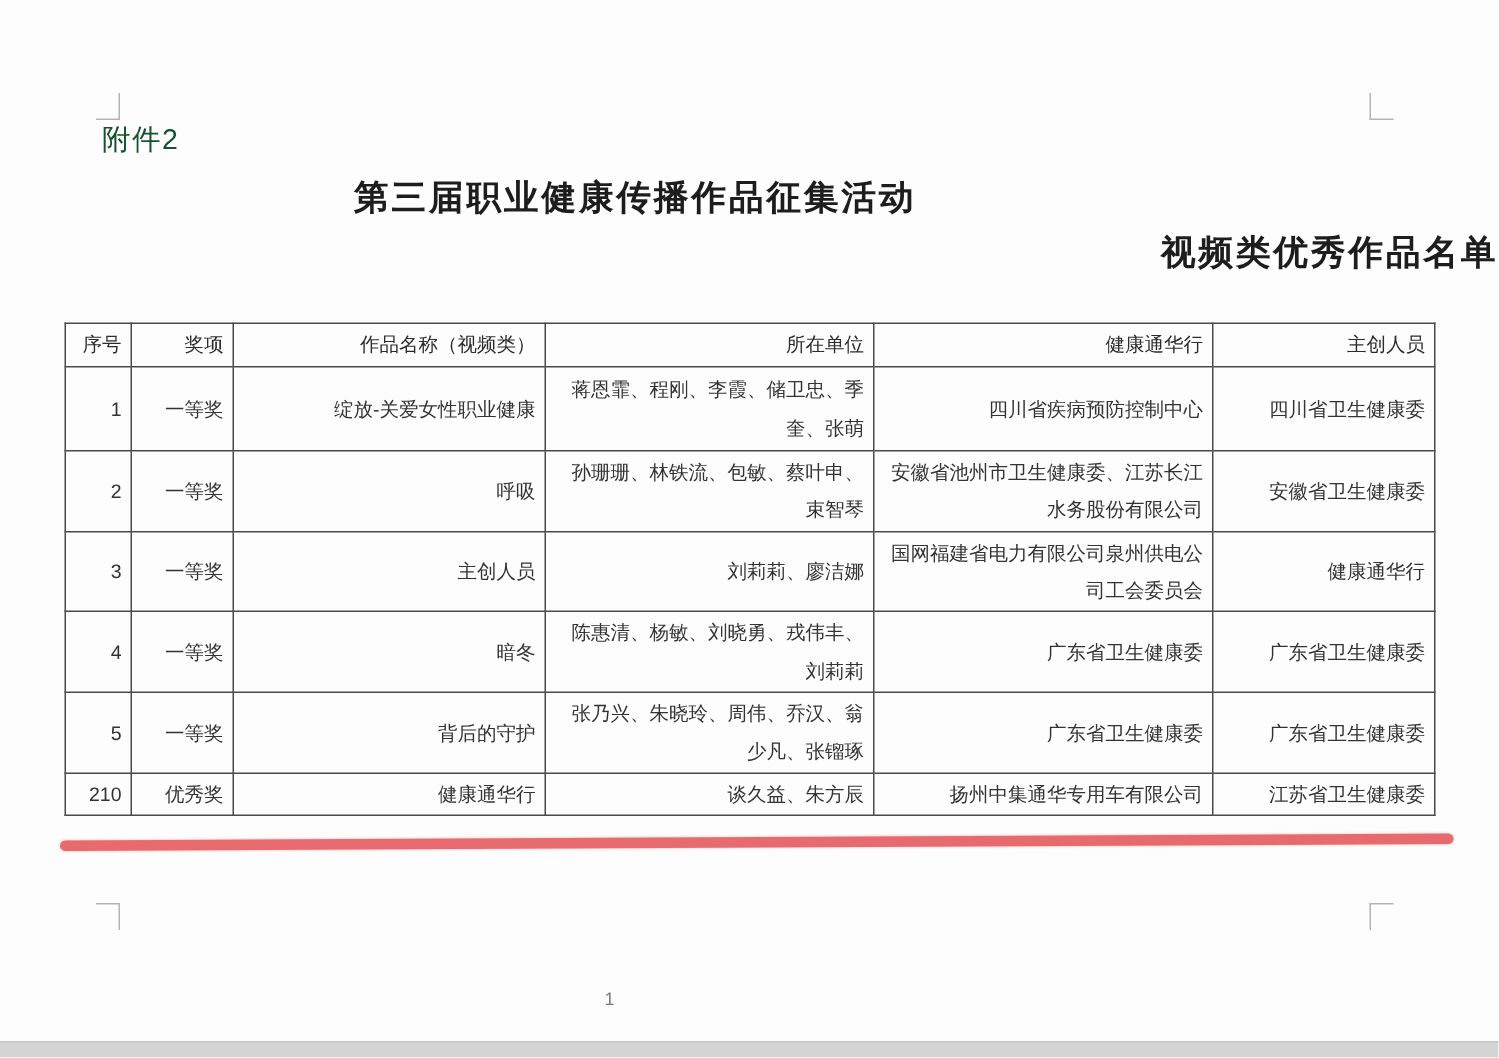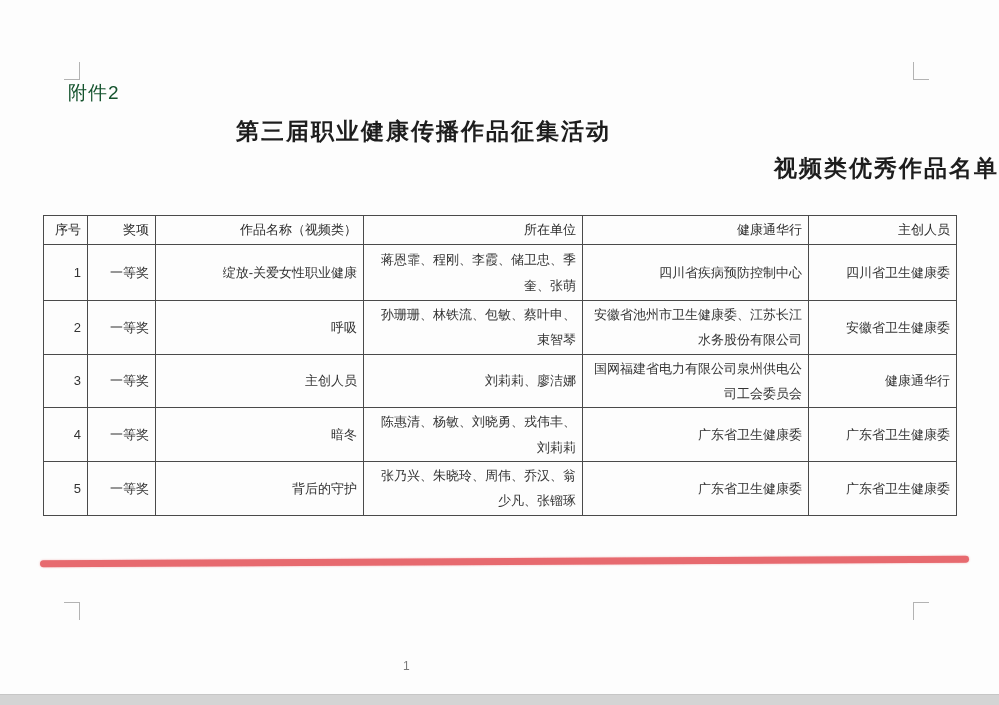--- a/index.html
+++ b/index.html
@@ -114,20 +114,28 @@
           <td>广东省卫生健康委</td>
         </tr>
         <tr style="height: 52px;">
           <td>5</td>
           <td>一等奖</td>
           <td>背后的守护</td>
           <td>张乃兴、朱晓玲、周伟、乔汉、翁少凡、张镏琢</td>
           <td>广东省卫生健康委</td>
           <td>广东省卫生健康委</td>
         </tr>
+        <tr style="height: 22px;">
+          <td>210</td>
+          <td>优秀奖</td>
+          <td>健康通华行</td>
+          <td>谈久益、朱方辰</td>
+          <td>扬州中集通华专用车有限公司</td>
+          <td>江苏省卫生健康委</td>
+        </tr>
       </tbody>
   </table>
 
   <div class="red-line" style="background: rgb(228, 86, 92);"></div>
 
   <div class="page-num">1</div>
   <div class="bottom-strip"></div>
 </div>
 
 </body></html>

